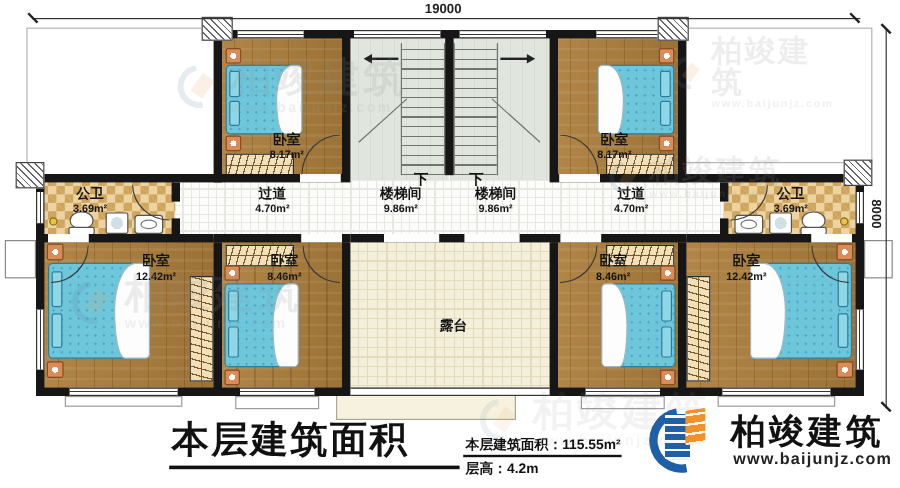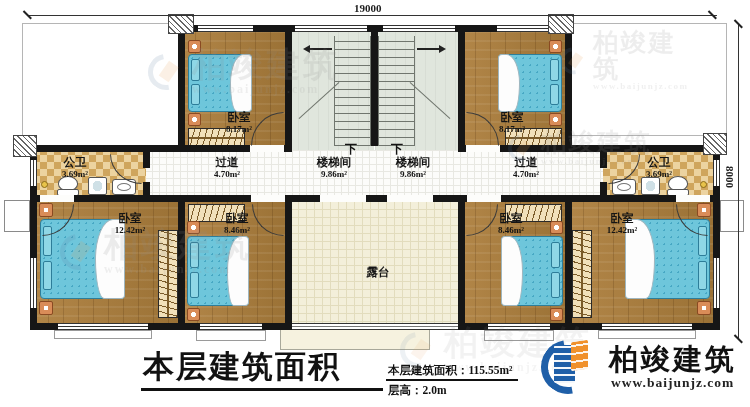--- a/index.html
+++ b/index.html
@@ -1,17 +1,17 @@
 <!DOCTYPE html>
 <html><head>
 <meta charset="utf-8">
 <style>
   html,body{margin:0;padding:0;background:#fff;}
   #plan{position:relative;width:750px;height:407px;background:#fff;overflow:hidden;
-        font-family:Liberation Serif, serif;}
+        font-family:Liberation Sans, sans-serif;}
   #plan *{box-sizing:border-box;}
   i,div{display:block;}
   
   .floor{position:absolute;}
   .floor-wood{background-color:#a97f43;
     background-image:repeating-linear-gradient(90deg,rgba(60,30,0,.18) 0 1px,transparent 1px 15px),
     repeating-linear-gradient(0deg,rgba(255,255,255,.07) 0 2px,transparent 2px 9px),
     linear-gradient(90deg,#b28648,#9a7135);}
   .floor-tile{background-color:#fcfcfa;
     background-image:repeating-linear-gradient(90deg,#e8e8e2 0 1px,transparent 1px 7px),
@@ -361,21 +361,21 @@
     <div>
         <div class="wm-t1">柏竣建筑</div>
          <div class="wm-t2">www.baijunjz.com</div>
       </div>
   </div>
 
   <div class="ft-title">本层建筑面积</div>
   <i class="ft-underline"></i>
   <div class="ft-area">本层建筑面积：115.55m²</div>
   <i class="ft-sep"></i>
-  <div class="ft-height">层高：2.0m</div>
+  <div class="ft-height">层高：4.2m</div>
   <div class="logo">
     <i class="lg-swoosh"></i>
     <i class="lg-bldg"></i>
     <i class="lg-orange"></i>
   </div>
   <div class="ft-company">柏竣建筑</div>
   <div class="ft-site">www.baijunjz.com</div>
 </div>
 
 </body></html>

